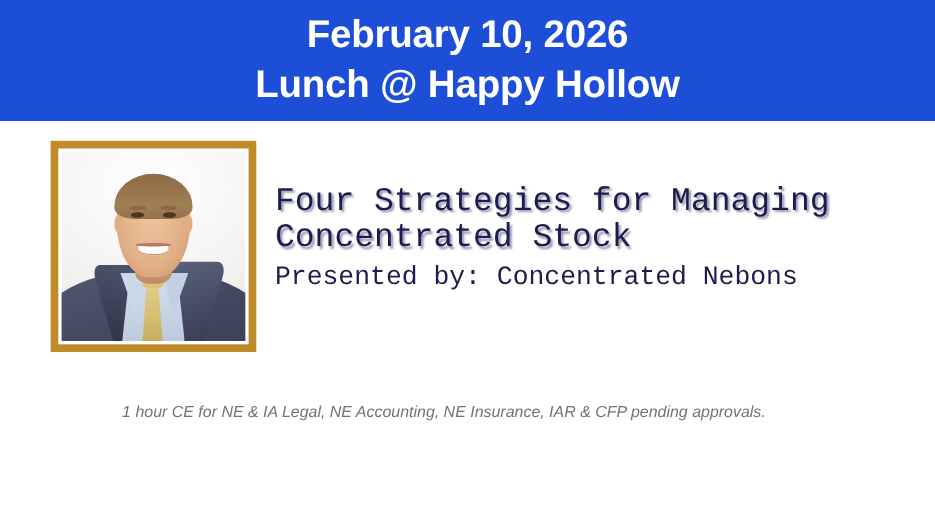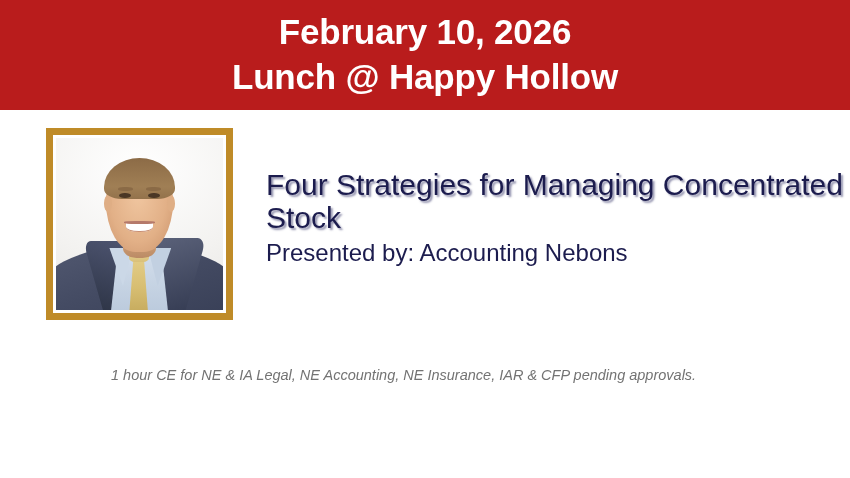--- a/index.html
+++ b/index.html
@@ -20,21 +20,21 @@
     background: #ffffff;
   }
 
   
   .header-band {
     position: absolute;
     left: 0;
     top: 0;
     width: 850px;
     height: 110px;
-    background: #b91c1c;
+    background: #1d4ed8;
     display: flex;
     flex-direction: column;
     align-items: center;
     justify-content: center;
     box-sizing: border-box;
     padding-bottom: 2px;
   }
   .header-line {
     color: #ffffff;
     font-weight: bold;
@@ -185,23 +185,24 @@
             background:#8a6a46; border-radius:40%; }
   .mouth { position:absolute; left:42%; top:49%; width:16%; height:5.5%;
            background:#ffffff; border-radius:12% 12% 48% 48%;
            box-shadow: inset 0 -1px 0 #c98f72; }
   .mouth-line { position:absolute; left:41%; top:48.4%; width:18%; height:1.4%;
                 background:#b5796a; border-radius:40%; }
 
   
   .title-block {
     position: absolute;
-    left: 266px;
+    left: 250px;
     top: 168px;
     width: 580px;
+    font-family: Liberation Mono, monospace;
   }
   .talk-title {
     color: #1c1c4e;
     font-size: 30px;
     line-height: 33px;
     font-weight: normal;
     margin: 0;
     text-shadow: 2px 2px 2px rgba(60, 60, 110, 0.55);
   }
   .presenter {
@@ -254,18 +255,18 @@
       <div class="brow-r"></div>
       <div class="eye-l"></div>
       <div class="eye-r"></div>
       <div class="mouth"></div>
       <div class="mouth-line"></div>
     </div>
   </div>
 
   <div class="title-block">
     <p class="talk-title">Four Strategies for Managing Concentrated Stock</p>
-    <p class="presenter">Presented by: Accounting Nebons</p>
+    <p class="presenter">Presented by: Concentrated Nebons</p>
   </div>
 
   <div class="fine-print">1 hour CE for NE &amp; IA Legal, NE Accounting, NE Insurance, IAR &amp; CFP pending approvals.</div>
 
 </div>
 
 </body></html>

